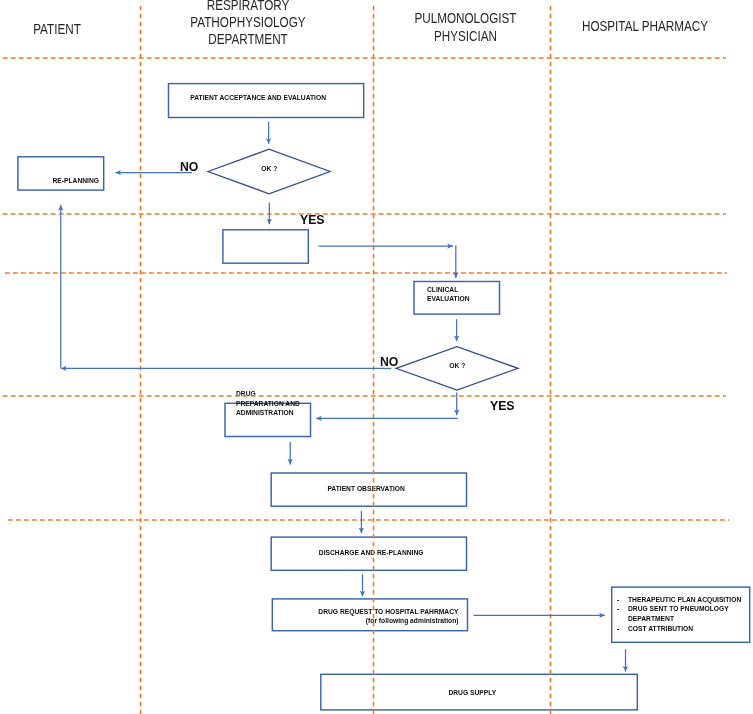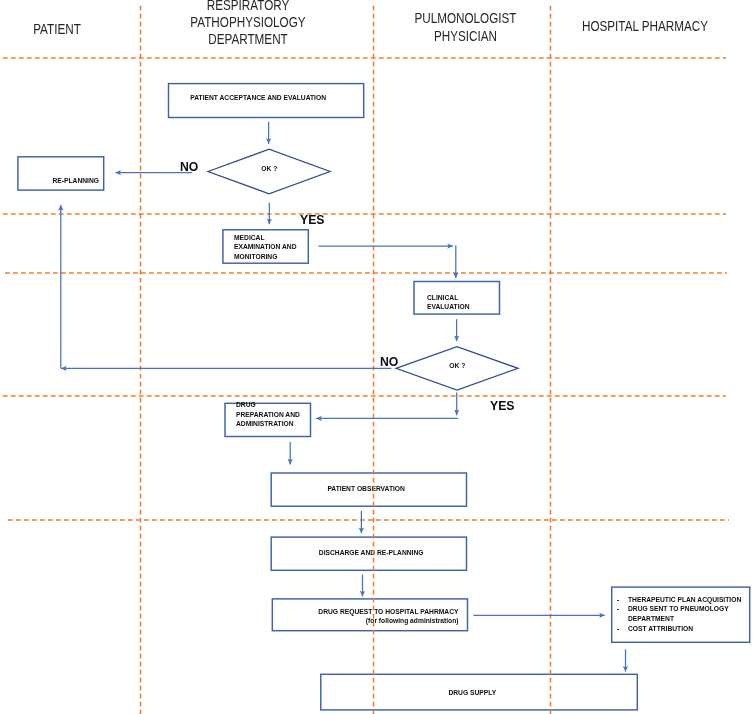--- a/index.html
+++ b/index.html
@@ -107,34 +107,29 @@
   <div class="nodebox" style="left:167.8px;top:83.2px;width:196.4px;height:34.4px;">
     <div class="nodetext ctr" style="left:5.0px;top:10.85px;width:180.4px;">PATIENT ACCEPTANCE AND EVALUATION</div>
   </div>
 
   <div class="nodebox" style="left:32px;top:156.1px;width:87.2px;height:30px;margin-top:8px;">
     <div class="nodetext ctr" style="left:2.5px;top:12.45px;width:86.4px;">RE-PLANNING</div>
   </div>
 
   <div class="nodetext ctr" style="left:240.7px;top:165.4px;width:60px;">OK ?</div>
 
-  <div class="nodebox" style="left:222.2px;top:229.1px;width:86.8px;height:34.8px;">
-    <div class="nodetext" style="left:11.9px;top:4.5px;width:84px;">MEDICAL
-EXAMINATION AND
-MONITORING</div>
-  </div>
 
-  <div class="nodebox" style="left:413.3px;top:285px;width:69px;height:34px;">
+  <div class="nodebox" style="left:413.3px;top:277px;width:69px;height:34px;">
     <div class="nodetext" style="left:13.8px;top:8.55px;width:80px;">CLINICAL
 EVALUATION</div>
   </div>
 
   <div class="nodetext ctr" style="left:428.7px;top:362.2px;width:60px;">OK ?</div>
 
-  <div class="nodebox" style="left:224.3px;top:397px;width:86.9px;height:32px;">
+  <div class="nodebox" style="left:224.3px;top:386px;width:86.9px;height:32px;">
     <div class="nodetext" style="left:11.5px;top:4.05px;width:84px;">DRUG
 PREPARATION AND
 ADMINISTRATION</div>
   </div>
 
   <div class="nodebox" style="left:270.5px;top:472.3px;width:196.7px;height:34.6px;">
     <div class="nodetext ctr" style="left:5.8px;top:12.65px;width:191px;">PATIENT OBSERVATION</div>
   </div>
 
   <div class="nodebox" style="left:270.5px;top:536.4px;width:196.7px;height:34.6px;">

